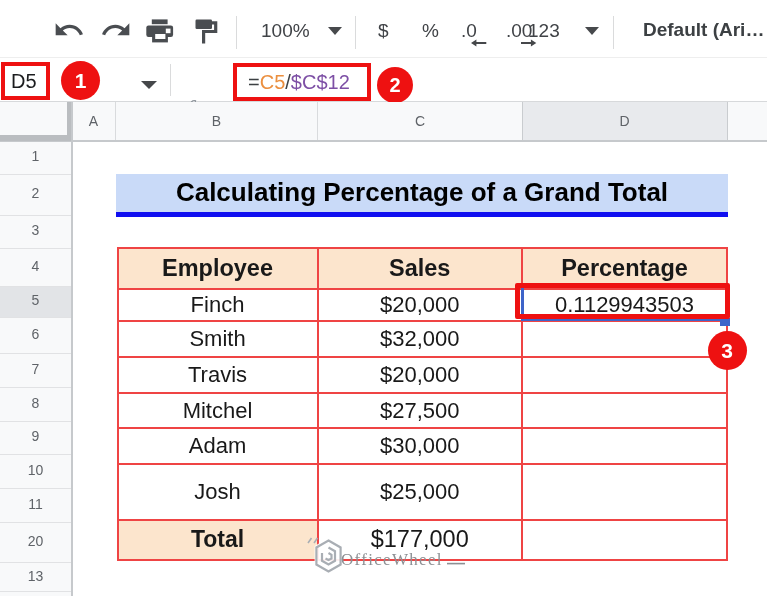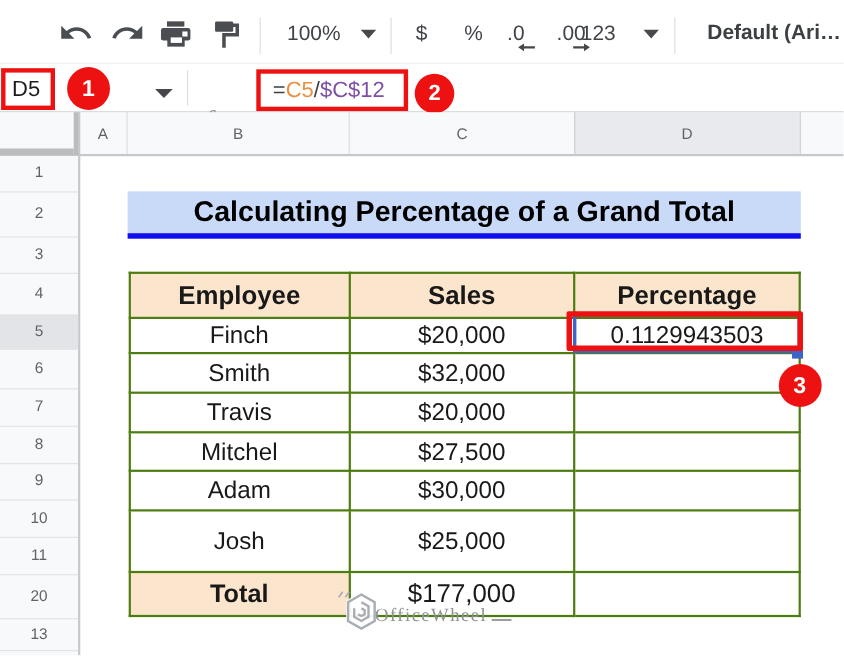--- a/index.html
+++ b/index.html
@@ -195,14 +195,14 @@
   </div>
 
   <div class="abs" style="left:521px;top:285px;width:207px;height:36px;border:3px solid #3e64c9;box-sizing:border-box;"></div>
   <div class="abs" style="left:719.5px;top:317.5px;width:10px;height:8px;background:#3e64c9;"></div>
 
   <div class="abs" style="left:515px;top:282.5px;width:215px;height:36px;border:5px solid #ee1111;box-sizing:border-box;border-radius:2px;"></div>
   <div class="circ" style="left:707.5px;top:330.5px;">3</div>
 
 </div>
 <style>
-  .td{border:2px solid #4d7c0f;text-align:center;font-size:22px;color:#191919;padding:0;}
+  .td{border:2px solid #ef4444;text-align:center;font-size:22px;color:#191919;padding:0;}
 </style>
 
 </body></html>

